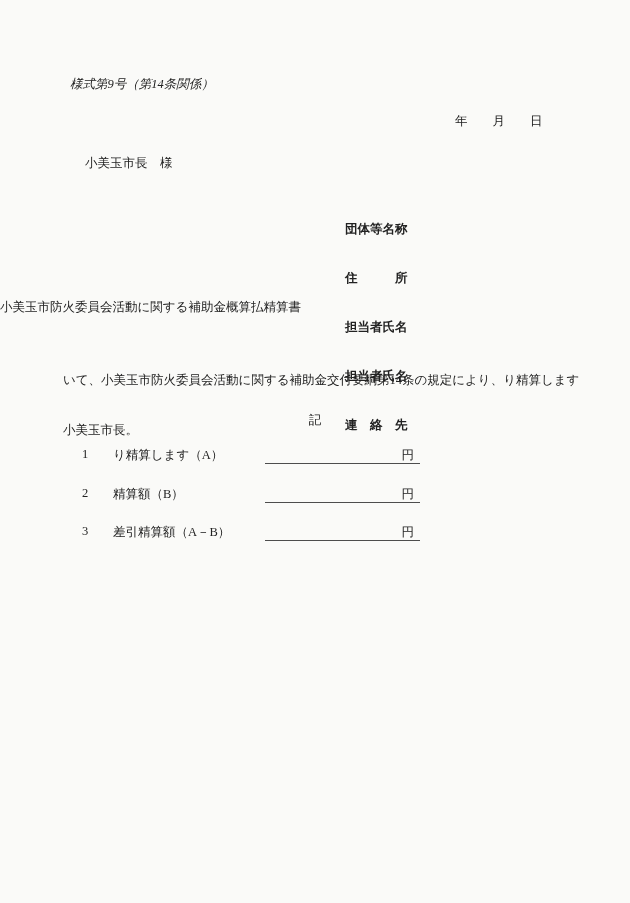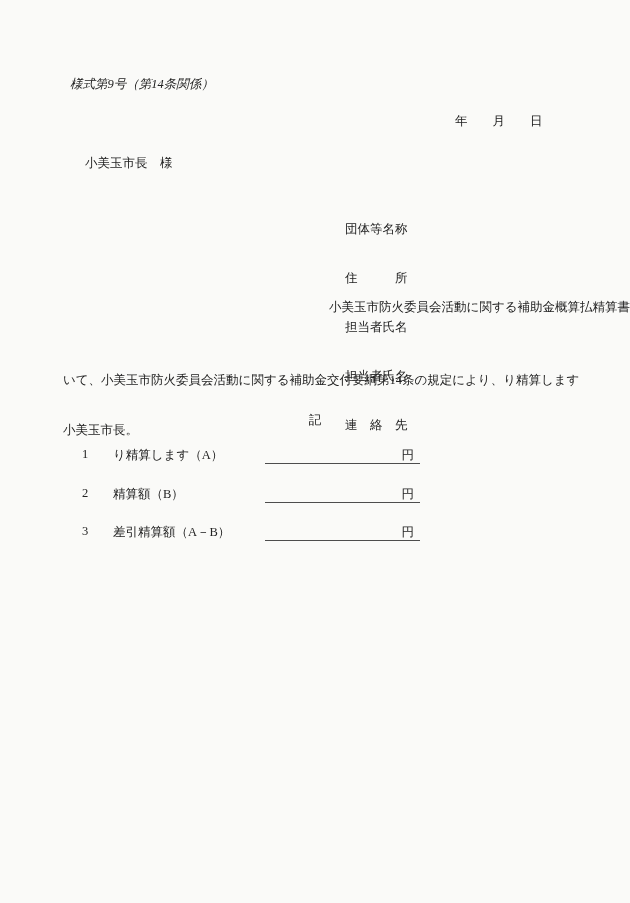--- a/index.html
+++ b/index.html
@@ -13,23 +13,23 @@
     position: relative;
     font-family: "Liberation Serif", "DejaVu Serif", serif;
     color: #222222;
     font-size: 12.5px;
     overflow: hidden;
   }
   .abs { position: absolute; white-space: pre; }
   .form-number { left: 70px; top: 76px; font-style: italic; }
   .date-line { left: 455px; top: 113px; }
   .addressee { left: 85px; top: 155px; }
-  .sender-block { left: 345px; top: 190px; }
+  .sender-block { left: 345px; top: 190px; font-weight: bold; }
   .sender-block div { line-height: 19px; white-space: pre; }
-  .doc-title { left: 0; top: 299px; width: 630px; text-align: right; }
+  .doc-title { left: 0; top: 299px; width: 630px; text-align: left; }
   .body-par { left: 63px; top: 340px; }
   .body-par div { line-height: 20px; white-space: pre; }
   .record-heading { left: 0; top: 412px; width: 630px; text-align: center; }
   .item { position: absolute; left: 0; width: 630px; height: 18px; }
   .item-1 { top: 447px; }
   .item-2 { top: 486px; }
   .item-3 { top: 524px; }
   .item .no { position: absolute; left: 82px; top: 0; }
   .item .label { position: absolute; left: 113px; top: 0; white-space: pre; }
   .item .blank {

